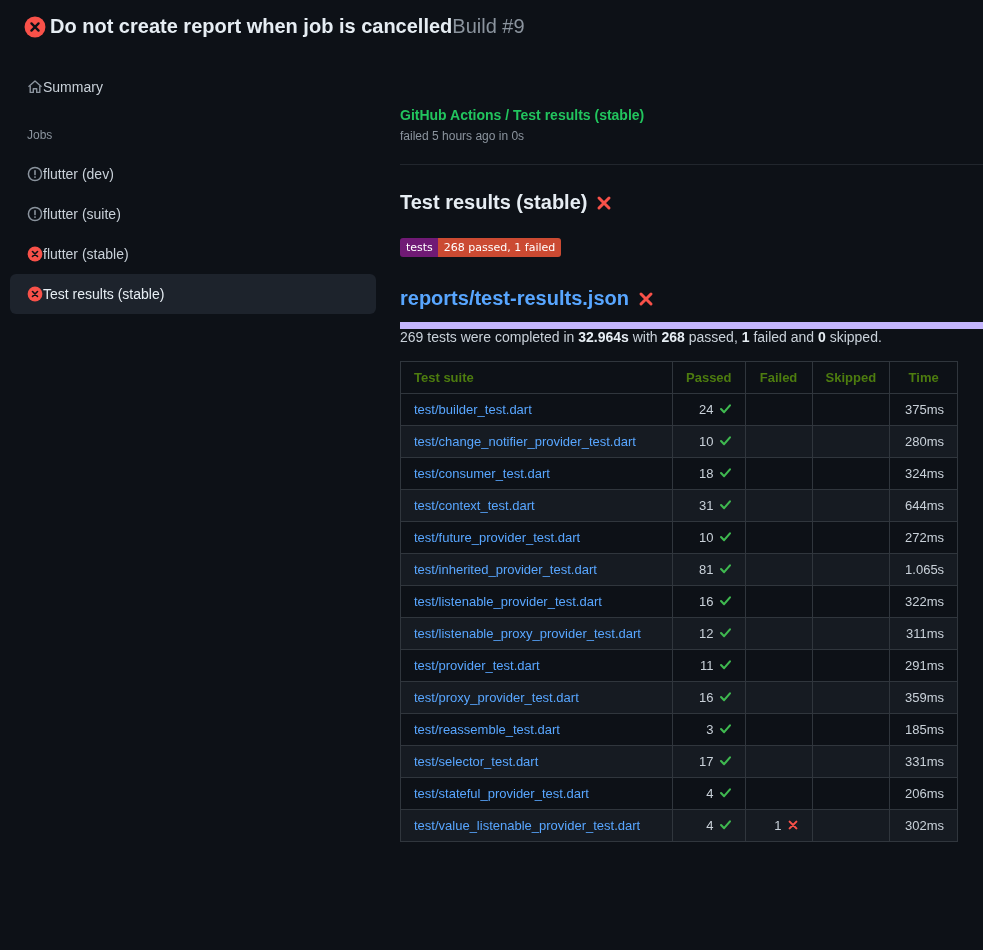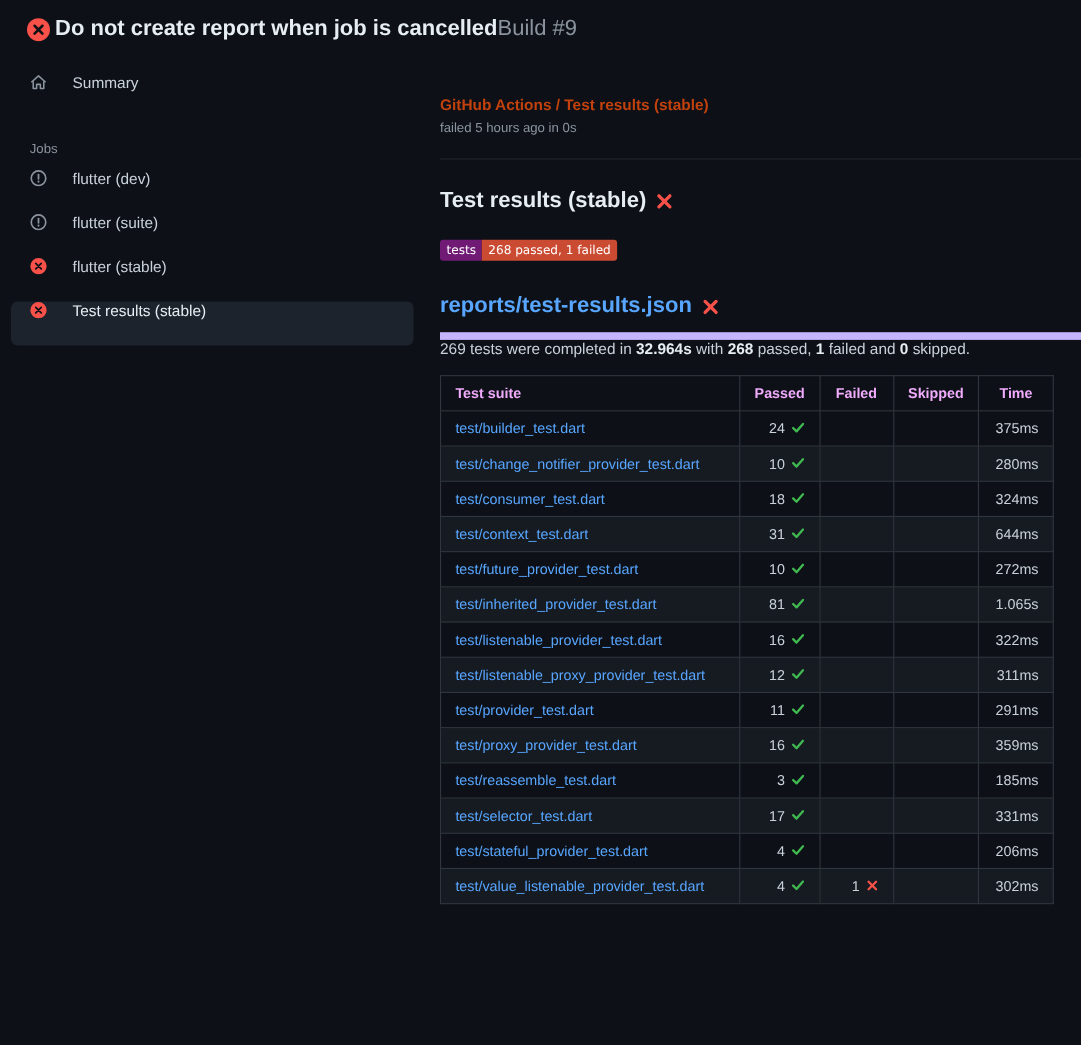--- a/index.html
+++ b/index.html
@@ -13,48 +13,48 @@
   
   .app-header { display:flex; align-items:center; gap:4px; padding:15px 24px 13px 24px; }
   .app-title { font-size:20px; font-weight:bold; color:#e6edf3; }
   .build-number { font-size:20px; font-weight:400; color:#8b949e; margin-left:-4px; }
   
   .content { display:flex; align-items:flex-start; }
   .sidebar { width:400px; flex:none; padding:16px 24px 0 10px; }
   .main { flex:1; padding:36px 0 0 0; }
   
   .sidebar-item {
-    display:flex; align-items:flex-start; gap:23px;
+    display:flex; align-items:center; gap:0;
     height:40px; padding:0 17px; border-radius:6px; cursor:pointer;
   }
   .sidebar-item.selected { background:#1d232c; }
   .sidebar-item .label { font-size:14px; color:#c9d1d9; }
   .sidebar-item.selected .label { color:#e6edf3; }
   .jobs-label { font-size:12px; color:#8b949e; padding:21px 17px 12px 17px; }
   .icon16 { width:16px; height:16px; flex:none; display:block; }
   
-  .breadcrumb { font-weight:bold; font-size:14px; color:#c2410c; }
+  .breadcrumb { font-weight:bold; font-size:14px; color:#22c55e;margin-top:20px; }
   .run-meta { margin-top:6px; font-size:12px; color:#8b949e; }
   .divider { margin-top:21px; border-bottom:1px solid #21262d; }
   .check-title { margin-top:26px; display:flex; align-items:center; gap:9px;
                  font-size:20px; font-weight:bold; color:#e6edf3; }
   .badge { display:inline-flex; margin-top:24px; font-size:11px; line-height:1;
            font-family:"DejaVu Sans",sans-serif; }
   .badge-left  { background:#701a75; color:#ffffff; padding:4px 5px 4px 6px; border-radius:3px 0 0 3px; }
   .badge-right { background:#cb4a32; color:#ffffff; padding:4px 6px; border-radius:0 3px 3px 0; }
   .report-title { margin-top:30px; display:flex; align-items:center; gap:9px;
                   font-size:20px; font-weight:bold; color:#58a6ff;
                   padding-bottom:12px; border-bottom:7px solid #c4b5fd; }
   .report-title a { color:#58a6ff; text-decoration:none; }
   .summary-line { font-size:14px; color:#c9d1d9; }
   .summary-line b { color:#e6edf3; }
   
   table.results { margin-top:16px; border-collapse:collapse; font-size:13px; table-layout:fixed; }
   .results th, .results td { border:1px solid #30363d; padding:8px 13px; overflow:hidden; white-space:nowrap; }
-  .results th { font-weight:bold; color:#f0abfc; text-align:center; }
+  .results th { font-weight:bold; color:#4d7c0f; text-align:center; }
   .results th.suite-h { text-align:left; }
   .results tbody tr:nth-child(even) { background:#161b22; }
   .suite-link { color:#58a6ff; text-decoration:none; }
   .num-cell { text-align:right; }
   .time-cell { text-align:right; color:#c9d1d9; }
   .icon-check, .icon-cross { margin-left:5px; vertical-align:-1px; }
 </style>
 </head>
 <body>
 

